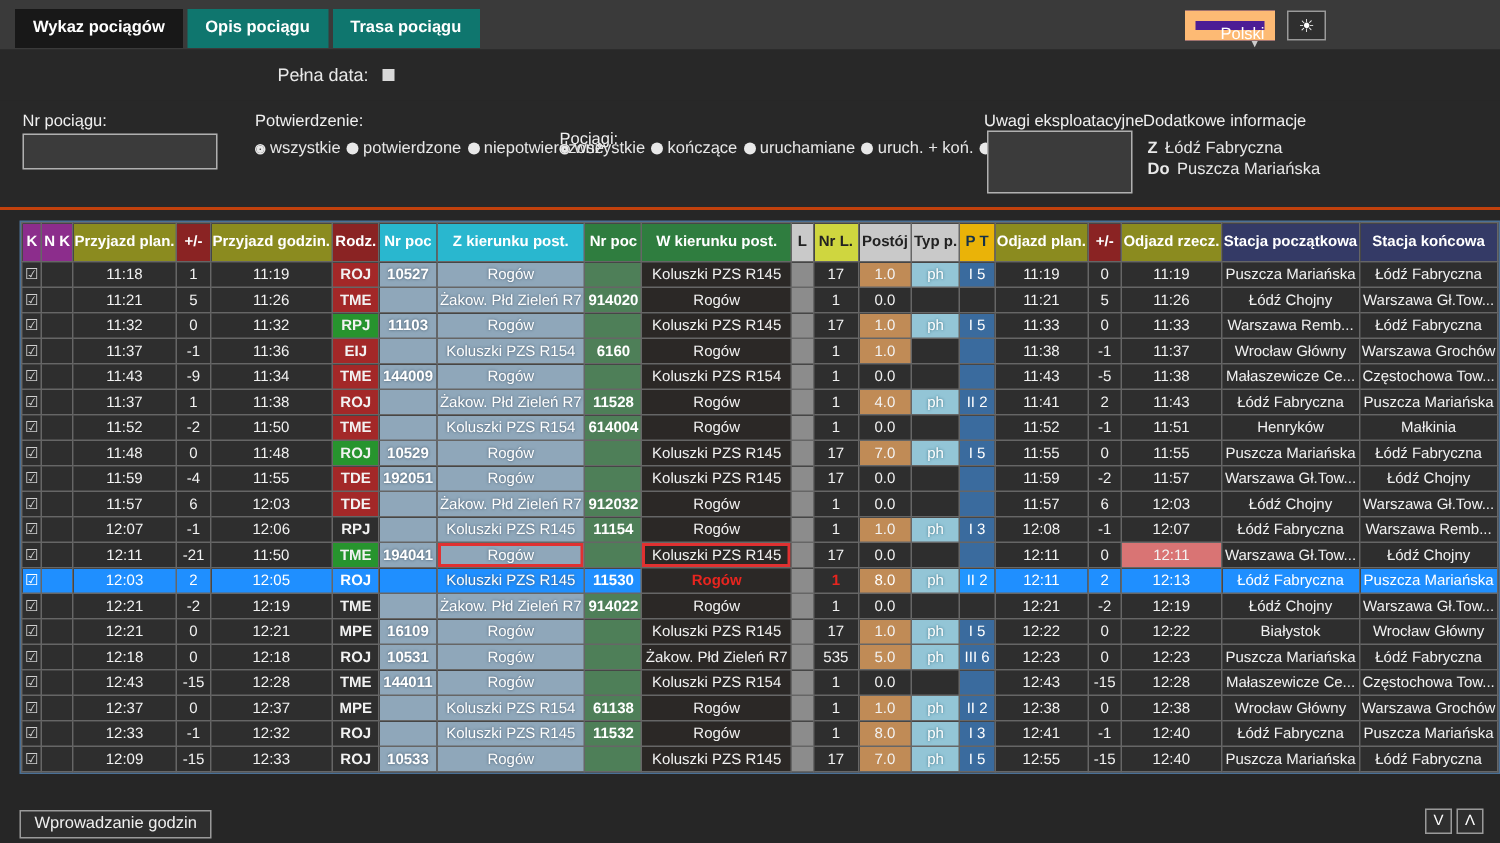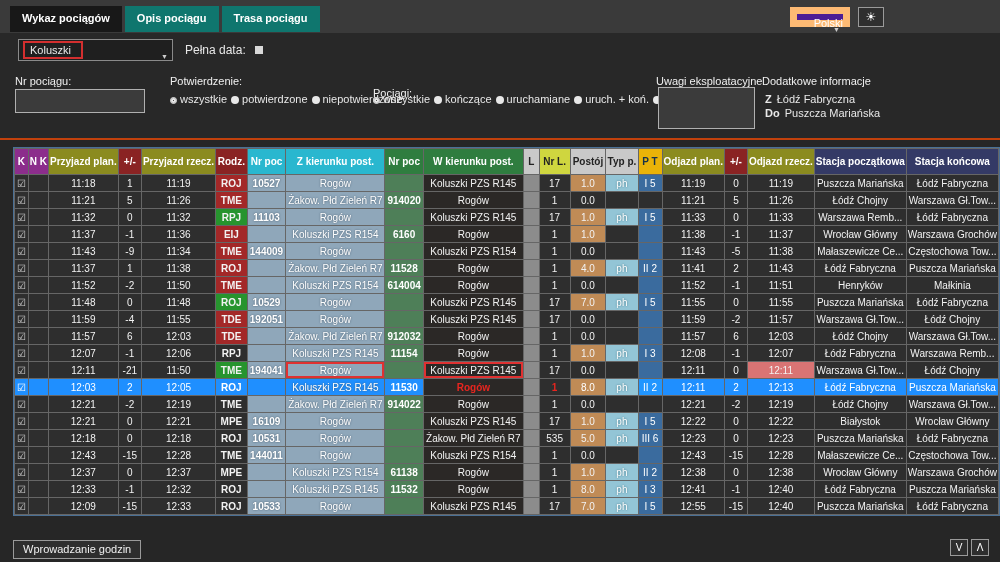--- a/index.html
+++ b/index.html
@@ -89,24 +89,20 @@
   <div id="lang-select">
     <span>Polski</span>
     <span id="lang-caret">▼</span>
   </div>
   <div id="theme-btn">
     <span>☀</span>
   </div>
 </div>
 
 <div id="row2">
-  <div id="station-select">
-    <span id="station-box">Koluszki</span>
-    <span id="station-caret">▼</span>
-  </div>
   <div id="fulldate">
     <span>Pełna data:</span>
     <span class="small-checkbox"></span>
   </div>
 </div>
 
 <div id="filters">
   <div class="flabel" style="left:15px;top:8px">Nr pociągu:</div>
   <input id="nr-input" type="text" value="" style="">
   <div class="flabel" style="left:170px;top:8px">Potwierdzenie:</div>
@@ -147,21 +143,21 @@
         <col style="width: 56px;">
         <col style="width: 80px;">
         <col style="width: 81px;">
       </colgroup>
     <thead>
         <tr id="head-row">
           <th class="hPurple">K</th>
           <th class="hPurple">N K</th>
           <th class="hOlive">Przyjazd plan.</th>
           <th class="hRed">+/-</th>
-          <th class="hOlive">Przyjazd rzecz.</th>
+          <th class="hOlive">Przyjazd godzin.</th>
           <th class="hRed">Rodz.</th>
           <th class="hCyan">Nr poc</th>
           <th class="hCyan">Z kierunku post.</th>
           <th class="hGreen">Nr poc</th>
           <th class="hGreen">W kierunku post.</th>
           <th class="hGray">L</th>
           <th class="hYellow">Nr L.</th>
           <th class="hGray">Postój</th>
           <th class="hGray">Typ p.</th>
           <th class="hBlue">P T</th>

